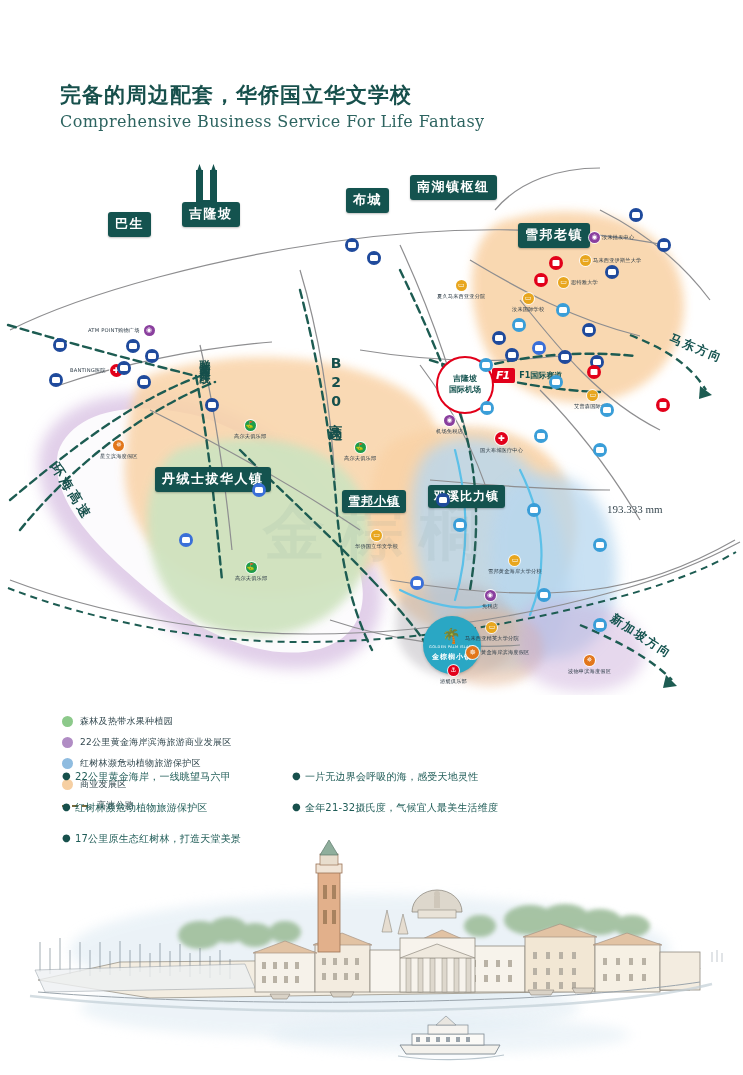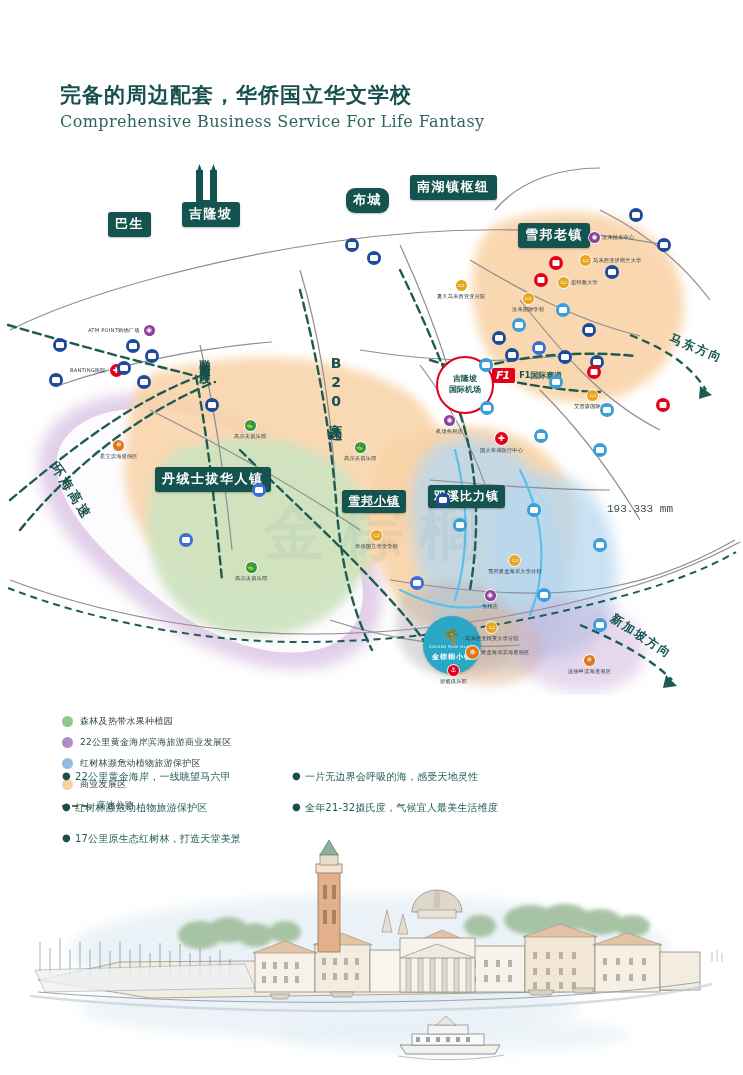--- a/index.html
+++ b/index.html
@@ -84,21 +84,21 @@
     position:absolute;width:58px;height:58px;border-radius:50%;
     background:#2aa7c4;color:#fff;display:flex;flex-direction:column;
     align-items:center;justify-content:center;text-align:center;
     box-shadow:0 1px 3px rgba(0,0,0,.2);
   }
   .brandmark .palm{font-size:15px;line-height:1;}
   .brandmark .en{font-size:3.6px;letter-spacing:.3px;margin-top:1px;}
   .brandmark .cn{font-size:7px;font-weight:bold;margin-top:3px;letter-spacing:1px;}
 
   .measure{
-    position:absolute;font-family:Liberation Mono, monospace;
+    position:absolute;font-family:Liberation Serif, serif;
     font-size:11px;color:#3a4a52;white-space:nowrap;
   }
   .dirlabel{
     position:absolute;font-size:12px;font-weight:bold;color:#14534f;
     letter-spacing:2px;white-space:nowrap;
   }
 
   
   .legend{position:absolute;left:62px;top:565px;}
   .legend .row{display:flex;align-items:center;gap:7px;margin-bottom:8px;}
@@ -227,21 +227,21 @@
         <path d="M14,10 L17.5,0 L21,10 Z" fill="#14534f"></path>
         <rect x="6" y="36" width="9" height="4" fill="#14534f"></rect>
         <path d="M4,56 L10.5,48 L17,56 Z" fill="#14534f"></path>
       </g>
     </svg>
 
     <div class="watermark">金棕榈</div>
 
     <div class="plaque" style="left:108px;top:62px;">巴生</div>
     <div class="plaque" style="left:182px;top:52px;">吉隆坡</div>
-    <div class="plaque" style="left:346px;top:38px;border-radius:9px;">布城</div>
+    <div class="plaque" style="left:346px;top:38px;">布城</div>
     <div class="plaque" style="left:410px;top:25px;">南湖镇枢纽</div>
     <div class="plaque" style="left:518px;top:73px;">雪邦老镇</div>
     <div class="plaque" style="left:155px;top:317px;">丹绒士拔华人镇</div>
     <div class="plaque sm" style="left:342px;top:340px;text-decoration:underline;">雪邦小镇</div>
     <div class="plaque sm" style="left:428px;top:335px;">双溪比力镇</div>
 
     <div class="vroad" style="left:196px;top:200px;">联邦高速西海岸线</div>
     <div class="vroad big" style="left:327px;top:205px;">B20高速</div>
     <div class="diag" style="left:62px;top:310px;transform:rotate(58deg);transform-origin:left top;">环海高速</div>
 

